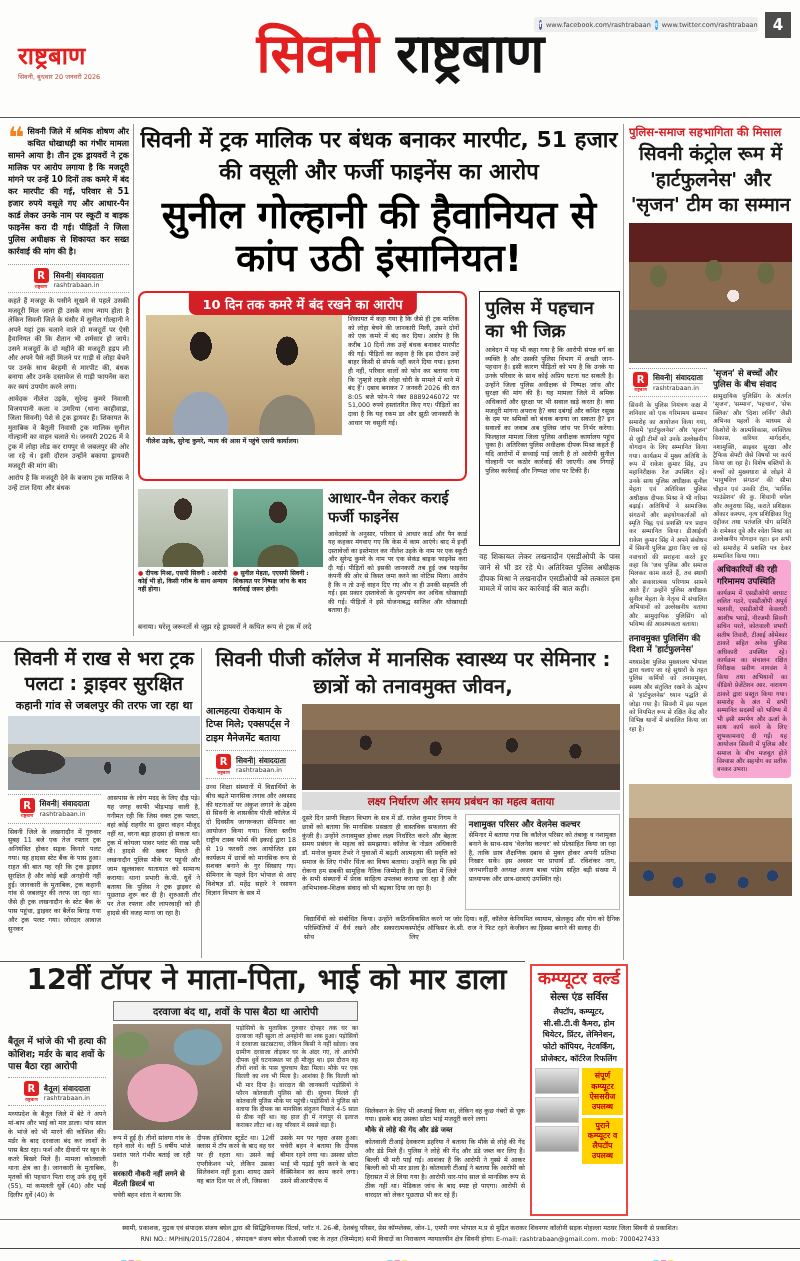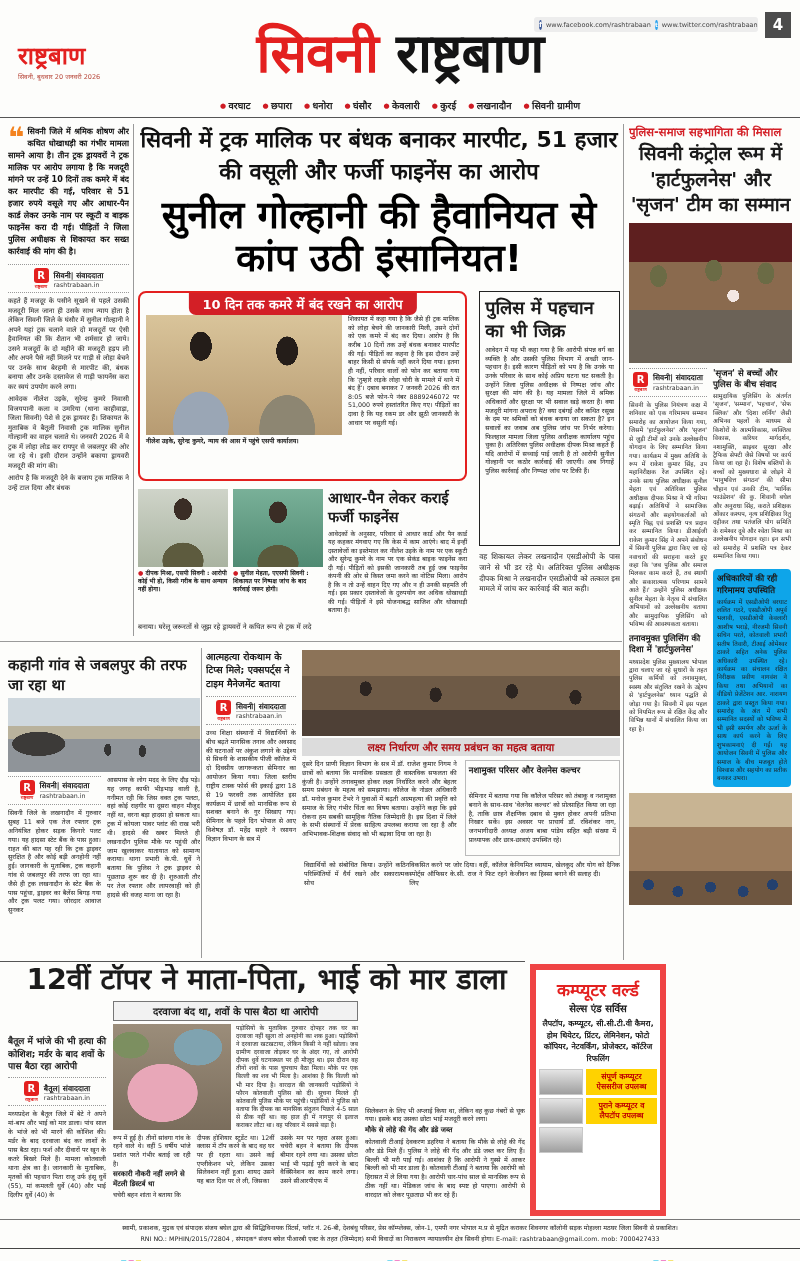--- a/index.html
+++ b/index.html
@@ -92,33 +92,33 @@
   .pol-photo{height:140px;margin-top:5px;
      background:radial-gradient(14px 18px at 18% 38%,#6b6b45 60%,transparent 61%),
                 radial-gradient(14px 18px at 52% 34%,#6b6b45 60%,transparent 61%),
                 radial-gradient(14px 18px at 84% 36%,#6b6b45 60%,transparent 61%),
                 radial-gradient(10px 10px at 64% 52%,#f3e7e3 60%,transparent 61%),
                 linear-gradient(180deg,#5e1f1f 0 28%,#8a6a4e 28% 62%,#6b6257 62%);}
   .pol-cols{display:flex;gap:6px;margin-top:5px;}
   .pc{width:78px;font-size:6.2px;line-height:1.36;text-align:justify;}
   .pc .byline{margin:0 0 4px;}
   .sub-bold{font-size:8.5px;font-weight:800;line-height:1.3;margin:5px 0 2px;text-align:left;}
-  .graybox{background:#0ea5e9;border-radius:4px;padding:4px;margin-top:9px;}
+  .graybox{background:#f9a8d4;border-radius:4px;padding:4px;margin-top:0;}
   .pol-photo2{height:112px;margin-top:6px;
      background:radial-gradient(9px 9px at 12% 82%,#23406e 60%,transparent 61%),
                 radial-gradient(9px 9px at 30% 88%,#23406e 60%,transparent 61%),
                 radial-gradient(9px 9px at 50% 84%,#23406e 60%,transparent 61%),
                 radial-gradient(9px 9px at 70% 88%,#23406e 60%,transparent 61%),
                 radial-gradient(9px 9px at 88% 82%,#23406e 60%,transparent 61%),
                 linear-gradient(180deg,#c8b493 0 30%,#9b7b5c 30% 70%,#6e5640 70%);}
 
   
   .truck{position:absolute;top:646px;left:8px;width:192px;height:314px;overflow:hidden;}
   .tr-head{font-size:19px;font-weight:800;text-align:center;line-height:1.3;}
-  .tr-sub{font-size:15px;font-weight:700;text-align:left;margin-top:8px;}
+  .tr-sub{font-size:11px;font-weight:700;text-align:center;margin-top:2px;}
   .tr-photo{height:74px;margin-top:4px;
      background:radial-gradient(44px 20px at 16% 62%,#3c3a38 60%,transparent 61%),
                 radial-gradient(6px 10px at 52% 70%,#333 60%,transparent 61%),
                 radial-gradient(6px 10px at 70% 72%,#333 60%,transparent 61%),
                 linear-gradient(180deg,#cfd8de 0 38%,#b9b29c 38% 55%,#8f9499 55%);}
   .tr-cols{display:flex;gap:6px;margin-top:4px;}
   .tr-col{flex:1;font-size:6.4px;line-height:1.38;text-align:justify;}
   .tr-col .byline{margin:0 0 4px;}
 
   
@@ -134,21 +134,21 @@
                 radial-gradient(10px 12px at 42% 52%,#2c2420 60%,transparent 61%),
                 radial-gradient(10px 12px at 66% 48%,#2c2420 60%,transparent 61%),
                 radial-gradient(10px 12px at 86% 55%,#2c2420 60%,transparent 61%),
                 linear-gradient(180deg,#8c7358 0 30%,#6e5a46 30% 70%,#4e4036 70%);}
   .sem-capbar{background:#dcdcdc;color:#b01116;font-weight:800;font-size:10.5px;text-align:center;
               padding:2px 0;margin-top:2px;}
   .sem-2col{display:flex;gap:8px;margin-top:4px;}
   .sem-mid{flex:1.05;font-size:6.4px;line-height:1.37;text-align:justify;}
   .sem-box{flex:1;border:1px solid #bbb;padding:3px;height:96px;overflow:hidden;}
   .sem-box-h{font-size:8.5px;font-weight:800;}
-  .sem-box-t{font-size:6.4px;line-height:1.37;margin-top:17px;text-align:justify;}
+  .sem-box-t{font-size:6.4px;line-height:1.37;margin-top:2px;text-align:justify;}
   .sem-cont{display:flex;gap:0;margin-top:5px;margin-left:98px;}
   .sem-cont>div{flex:1;font-size:6.4px;line-height:1.4;text-align:justify;}
 
   
   .top{position:absolute;top:964px;left:8px;width:517px;height:252px;overflow:hidden;}
   .top-head{font-size:29px;font-weight:900;text-align:center;line-height:1.1;}
   .top-row{display:flex;gap:7px;margin-top:5px;align-items:flex-end;}
   .top-deck-col{width:98px;}
   .top-deck{font-size:9px;font-weight:800;line-height:1.4;}
   .top-deck-col .byline{margin:4px 0;}
@@ -161,22 +161,22 @@
                 radial-gradient(40px 30px at 72% 22%,#7fa3b0 60%,transparent 61%),
                 radial-gradient(30px 22px at 15% 20%,#7c8f60 60%,transparent 61%),
                 linear-gradient(#9b8d7a,#7a6d5c);}
   .top-pb-text{flex:1;font-size:6.1px;line-height:1.33;text-align:justify;}
   .top-3col{display:flex;gap:6px;margin-top:4px;}
   .top-3col>div{flex:1;font-size:6.3px;line-height:1.36;text-align:justify;}
   .inb{font-size:7px;font-weight:800;display:block;margin:2px 0;text-align:left;}
   .top-colD{flex:1;font-size:6.4px;line-height:1.38;text-align:justify;}
 
   
-  .adcw{position:absolute;top:964px;left:530px;width:136px;height:252px;border:6px solid #ef4444;
-        padding:12px 3px;text-align:center;background:#fff;}
+  .adcw{position:absolute;top:964px;left:530px;width:98px;height:252px;border:2px solid #ef4444;
+        padding:4px 3px;text-align:center;background:#fff;}
   .cw-title{color:#e3201f;font-size:17px;font-weight:900;line-height:1;}
   .cw-sub{font-size:10px;font-weight:800;margin-top:2px;}
   .cw-items{font-size:7.8px;line-height:1.5;margin-top:3px;font-weight:600;}
   .cw-mid{display:flex;gap:3px;margin-top:4px;}
   .cw-imgs{width:44px;display:flex;flex-direction:column;gap:3px;}
   .cwi{height:26px;background:linear-gradient(#e4e4e4,#9f9f9f);border:1px solid #c8c8c8;}
   .cw-ys{flex:1;display:flex;flex-direction:column;gap:3px;}
   .cw-y{background:#ffd200;color:#c00000;font-size:7.8px;font-weight:800;padding:3px 2px;line-height:1.3;}
   .cw-contact{border:2px solid #e3201f;color:#d01b22;font-weight:800;font-size:8.3px;padding:2px;margin-top:4px;line-height:1.35;}
   .adtvs{position:absolute;top:964px;left:656px;width:136px;height:252px;background:#ffcd00;border-radius:10px;padding:6px;}
@@ -217,23 +217,20 @@
   </div>
   <div class="pageno">4</div>
   <div class="logo">
     <div class="logo-t">राष्ट्रबाण</div>
     <div class="logo-d">सिवनी, बुधवार 20 जनवरी 2026</div>
   </div>
   <div class="masthead">
     <span class="m1">सिवनी</span>
     <span class="m2">राष्ट्रबाण</span>
   </div>
-  <div class="cities">
-    <span class="city">वरघाट</span><span class="city">छपारा</span><span class="city">धनोरा</span><span class="city">घंसौर</span><span class="city">केवलारी</span><span class="city">कुरई</span><span class="city">लखनादौन</span><span class="city">सिवनी ग्रामीण</span>
-  </div>
   <div class="ln hline" style="top:117px;left:0;width:800px;background:#555;"></div>
 
   <div class="ln vline" style="top:124px;left:133px;height:512px;"></div>
   <div class="ln vline" style="top:124px;left:623px;height:836px;"></div>
   <div class="ln hline" style="top:641px;left:0;width:622px;"></div>
   <div class="ln vline" style="top:648px;left:201px;height:310px;"></div>
   <div class="ln hline" style="top:961px;left:0;width:525px;background:#555;"></div>
 
   <div class="leadL">
     <span class="qmark">❝</span>
@@ -324,20 +321,21 @@
         <div class="graybox">
           <div class="sub-bold" style="margin-top:0;">अधिकारियों की रही गरिमामय उपस्थिति</div>
           <div>कार्यक्रम में एसडीओपी बरघाट ललित गठरे, एसडीओपी अपूर्व भलावी, एसडीओपी केवलारी आशीष भराड़े, नीरजमी सिवनी सचिन परते, कोतवाली प्रभारी सतीष तिवारी, टीआई ओमेश्वर ठाकरे सहित अनेक पुलिस अधिकारी उपस्थित रहे। कार्यक्रम का संचालन रक्षित निरीक्षक प्रवीण नागवंश ने किया तथा अभियानों का वीडियो प्रेजेंटेशन आर. नारायण ठाकरे द्वारा प्रस्तुत किया गया। समारोह के अंत में सभी सम्मानित सदस्यों को भविष्य में भी इसी समर्पण और ऊर्जा के साथ कार्य करने के लिए शुभकामनाएं दी गईं। यह आयोजन सिवनी में पुलिस और समाज के बीच मजबूत होते विश्वास और सहयोग का प्रतीक बनकर उभरा।</div>
         </div>
       </div>
     </div>
     <div class="pol-photo2"></div>
   </div>
 
   <div class="truck">
+    <div class="tr-head">सिवनी में राख से भरा ट्रक पलटा : ड्राइवर सुरक्षित</div>
     <div class="tr-sub">कहानी गांव से जबलपुर की तरफ जा रहा था</div>
     <div class="tr-photo"></div>
     <div class="tr-cols">
       <div class="tr-col">
         <div class="byline">
           <span class="rb">
               <span class="rsq">R</span>
               <span class="rtx">राष्ट्रबाण</span>
             </span>
           <span>
@@ -345,20 +343,21 @@
           <div class="bl-site">rashtrabaan.in</div>
             </span>
         </div>
         <div>सिवनी जिले के लखनादौन में गुरुवार सुबह 11 बजे एक तेज रफ्तार ट्रक अनियंत्रित होकर सड़क किनारे पलट गया। यह हादसा स्टेट बैंक के पास हुआ। राहत की बात यह रही कि ट्रक ड्राइवर सुरक्षित है और कोई बड़ी अनहोनी नहीं हुई। जानकारी के मुताबिक, ट्रक कहानी गांव से जबलपुर की तरफ जा रहा था। जैसे ही ट्रक लखनादौन के स्टेट बैंक के पास पहुंचा, ड्राइवर का बैलेंस बिगड़ गया और ट्रक पलट गया। जोरदार आवाज सुनकर</div>
       </div>
       <div class="tr-col">आसपास के लोग मदद के लिए दौड़ पड़े। यह जगह काफी भीड़भाड़ वाली है, गनीमत रही कि जिस वक्त ट्रक पलटा, वहां कोई राहगीर या दूसरा वाहन मौजूद नहीं था, वरना बड़ा हादसा हो सकता था। ट्रक में कोयला पावर प्लांट की राख भरी थी। हादसे की खबर मिलते ही लखनादौन पुलिस मौके पर पहुंची और जाम खुलवाकर यातायात को सामान्य कराया। थाना प्रभारी के.पी. धुर्वे ने बताया कि पुलिस ने ट्रक ड्राइवर से पूछताछ शुरू कर दी है। शुरुआती तौर पर तेज रफ्तार और लापरवाही को ही हादसे की वजह माना जा रहा है।</div>
     </div>
   </div>
 
   <div class="sem">
+    <div class="sem-head">सिवनी पीजी कॉलेज में मानसिक स्वास्थ्य पर सेमिनार : छात्रों को तनावमुक्त जीवन,</div>
     <div class="sem-row">
       <div class="sem-deck-col">
         <div class="sem-deck">आत्महत्या रोकथाम के टिप्स मिले; एक्सपर्ट्स ने टाइम मैनेजमेंट बताया</div>
         <div class="byline">
           <span class="rb">
               <span class="rsq">R</span>
               <span class="rtx">राष्ट्रबाण</span>
             </span>
           <span>
               <div class="bl-city">सिवनी| संवाददाता</div>

